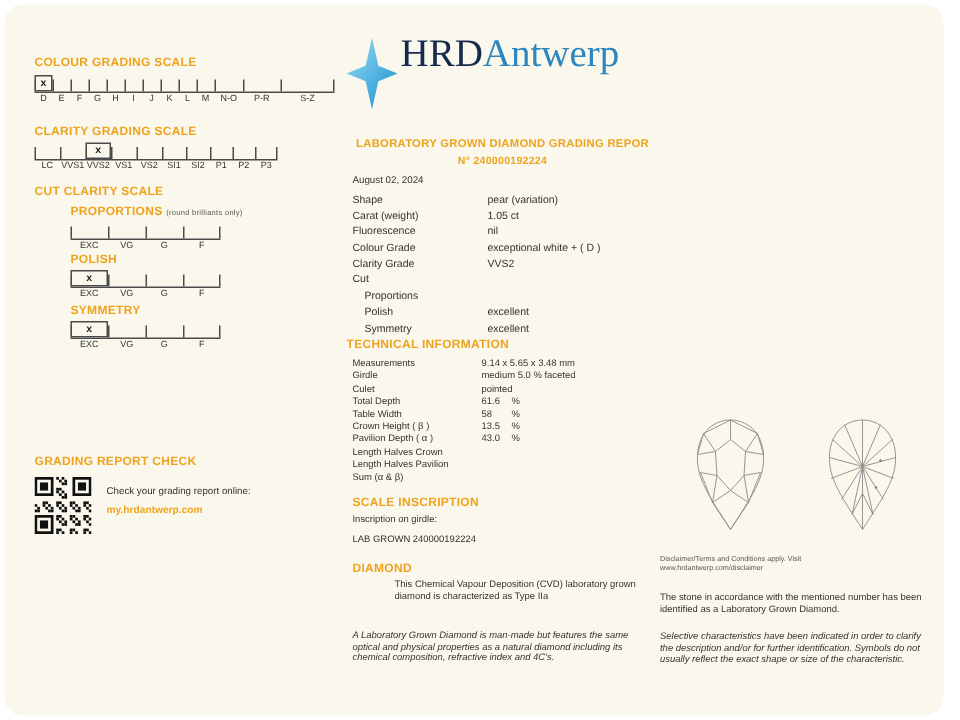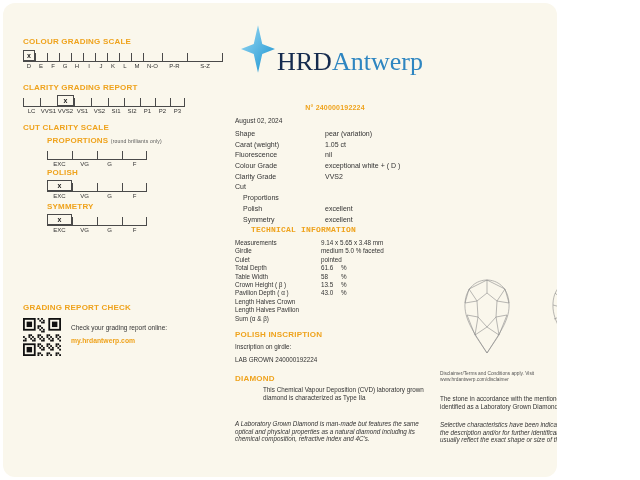--- a/index.html
+++ b/index.html
@@ -1,49 +1,49 @@
 <!DOCTYPE html>
 <html><head>
 <meta charset="utf-8">
 <style>
   html,body{margin:0;padding:0;background:#ffffff;}
   .stage{width:640px;height:480px;position:relative;background:#ffffff;font-family:"Liberation Sans",sans-serif;}
-  .card{position:absolute;left:3px;top:3px;width:554px;height:474px;background:#faf7ec;border-radius:12px;overflow:hidden;}
+  .card{position:absolute;left:3px;top:3px;width:626px;height:474px;background:#faf7ec;border-radius:12px;overflow:hidden;}
 
   .h-orange{color:#efa31d;font-weight:bold;font-size:8px;letter-spacing:.2px;}
   .small-note{color:#555;font-size:5px;font-weight:normal;}
 
   
   .scale-block{position:absolute;}
   .scale{display:flex;border-bottom:1px solid #4a4a4a;height:10px;align-items:flex-end;}
   .scale .cell{position:relative;height:10px;}
   .scale .cell::before{content:"";position:absolute;left:0;bottom:0;width:1px;height:8px;background:#4a4a4a;}
   .scale .cell:last-child::after{content:"";position:absolute;right:0;bottom:0;width:1px;height:8px;background:#4a4a4a;}
   .scale .mark{position:absolute;left:0;top:-1px;width:100%;height:11px;border:1px solid #4a4a4a;box-sizing:border-box;
     display:flex;align-items:center;justify-content:center;font-size:7px;font-weight:bold;color:#222;background:#faf7ec;}
   .scale-labels{display:flex;margin-top:1px;}
   .scale-labels span{display:inline-block;text-align:center;font-size:6px;color:#333;}
 
   
   .mid{position:absolute;left:228px;top:0;width:208px;height:480px;}
-  .logo{position:absolute;left:10px;top:20px;display:flex;align-items:flex-end;}
+  .logo{position:absolute;left:0;top:20px;display:flex;align-items:flex-start;}
   .logo-text{font-family:"Liberation Serif",serif;font-size:26px;line-height:26px;margin-left:2px;}
   .logo-hrd{color:#152b4e;}
   .logo-antwerp{color:#2e86c1;}
   .doc-title{position:absolute;left:0;top:88px;width:100%;text-align:center;font-size:7.5px;}
   .doc-number{position:absolute;left:0;top:101px;width:100%;text-align:center;font-size:7px;}
   .doc-date{position:absolute;left:4px;top:114px;font-size:6.5px;color:#333;}
 
   .summary{position:absolute;left:4px;top:127px;width:200px;}
   .srow{position:relative;height:10.7px;font-size:7px;color:#333;}
   .srow .sl{position:absolute;left:0;white-space:nowrap;}
   .srow .sl.ind{left:8px;}
   .srow .sv{position:absolute;left:90px;white-space:nowrap;}
 
-  .tech-head{position:absolute;left:20px;top:222px;font-family:Liberation Mono, monospace;}
+  .tech-head{position:absolute;left:0;top:222px;}
   .tech{position:absolute;left:4px;top:236px;width:200px;}
   .trow{position:relative;height:8.4px;font-size:6.3px;color:#333;}
   .trow .tl{position:absolute;left:0;white-space:nowrap;}
   .trow .tv{position:absolute;left:86px;white-space:nowrap;}
   .trow .tu{position:absolute;left:106px;}
 
   .laser-head{position:absolute;left:4px;top:327px;}
   .laser-1{position:absolute;left:4px;top:340px;font-size:6.3px;color:#333;}
   .laser-2{position:absolute;left:4px;top:353px;font-size:6.3px;color:#333;}
   .comments-head{position:absolute;left:4px;top:371px;}
@@ -105,21 +105,21 @@
           <span style="width: 12px;">J</span>
           <span style="width: 12px;">K</span>
           <span style="width: 12px;">L</span>
           <span style="width: 12px;">M</span>
           <span style="width: 19px;">N-O</span>
           <span style="width: 25px;">P-R</span>
           <span style="width: 36px;">S-Z</span>
         </div>
       </div>
 
-  <div class="h-orange head-clarity">CLARITY GRADING REPORT</div>
+  <div class="h-orange head-clarity">CLARITY GRADING SCALE</div>
   <div class="scale-block" style="left:20px;top:93px;">
         <div class="scale">
           <div class="cell" style="width: 17px;"></div>
           <div class="cell" style="width: 17px;"></div>
           <div class="cell" style="width: 17px;">
             <div class="mark">x</div>
           </div>
           <div class="cell" style="width: 17px;"></div>
           <div class="cell" style="width: 17px;"></div>
           <div class="cell" style="width: 16px;"></div>
@@ -301,20 +301,21 @@
               <linearGradient id="sg" x1="0" y1="0" x2="1" y2="1">
           <stop offset="0" stop-color="#9fdcf5"></stop>
                 <stop offset="1" stop-color="#1390cf"></stop>
         </linearGradient>
             </defs>
         <polygon points="20,0 25,22 40,28 25,34 20,56 15,34 0,28 15,22" fill="url(#sg)"></polygon>
       </svg>
       <div class="logo-text"><span class="logo-hrd">HRD</span><span class="logo-antwerp">Antwerp</span></div>
     </div>
 
+    <div class="doc-title h-orange">LABORATORY GROWN DIAMOND GRADING REPOR</div>
     <div class="doc-number h-orange">N° 240000192224</div>
     <div class="doc-date">August 02, 2024</div>
 
     <div class="summary" id="summary">
           <div class="srow">
             <span class="sl">Shape</span>
             <span class="sv">pear (variation)</span>
           </div>
           <div class="srow">
             <span class="sl">Carat (weight)</span>
@@ -391,21 +392,21 @@
           <div class="trow">
             <span class="tl">Length Halves Pavilion</span>
             <span class="tv"></span>
           </div>
           <div class="trow">
             <span class="tl">Sum  (α &amp; β)</span>
             <span class="tv"></span>
           </div>
         </div>
 
-    <div class="h-orange laser-head">POLISH INSCRIPTION</div>
+    <div class="h-orange laser-head">SCALE INSCRIPTION</div>
     <div class="laser-1">Inscription on girdle:</div>
     <div class="laser-2">LAB GROWN 240000192224</div>
 
     <div class="h-orange comments-head">DIAMOND</div>
     <div class="comments-text">This Chemical Vapour Deposition (CVD) laboratory grown diamond is characterized as Type IIa</div>
 
     <div class="mid-italic">A Laboratory Grown Diamond is man-made but features the same optical and physical properties as a natural diamond including its chemical composition, refractive index and 4C's.</div>
   </div>
 
   <div class="pear" style="left:456px;">

